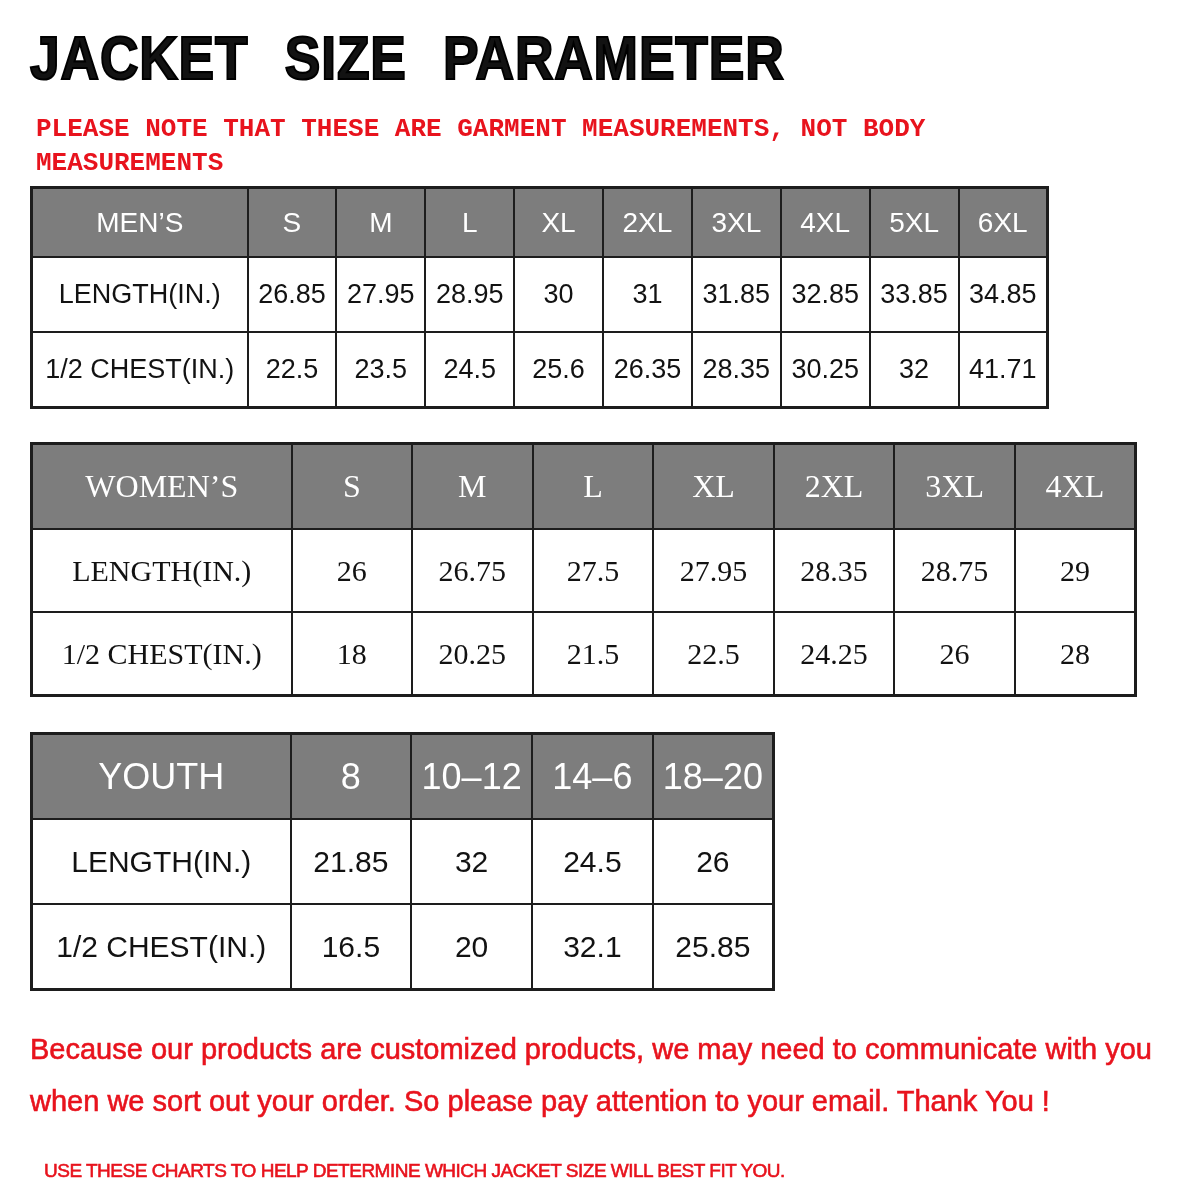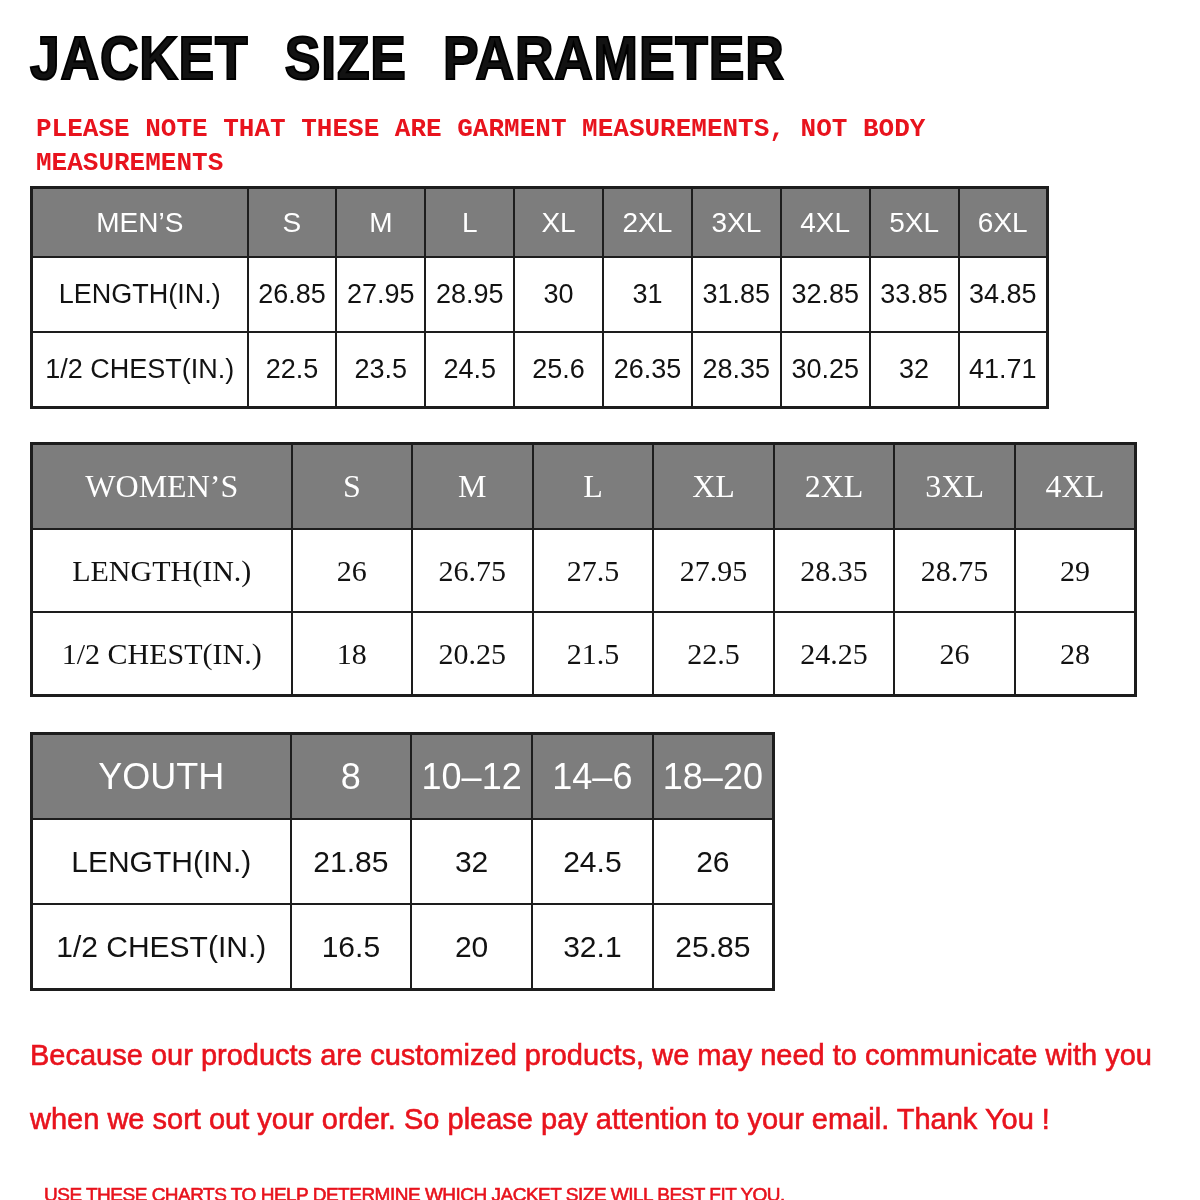--- a/index.html
+++ b/index.html
@@ -34,21 +34,21 @@
   .table-womens{width:1107px;margin-top:33px;font-family:Liberation Serif, serif;}
   .table-womens col.labelcol{width:260px;}
   .table-womens th{font-size:32px;height:83px;}
   .table-womens td{font-size:30px;height:81px;}
   .table-youth{width:745px;margin-top:35px;}
   .table-youth col.labelcol{width:259px;}
   .table-youth th{font-size:36px;height:83px;}
   .table-youth td{font-size:30px;height:83px;}
   .footer1{
     margin:32px 0 0 30px;width:1148px;
-    color:var(--accent-red);font-size:29px;line-height:64px;
+    color:var(--accent-red);font-size:29px;line-height:52px;
     -webkit-text-stroke:0.6px currentColor;
   }
   .footer2{
     margin:24px 0 0 44px;width:1160px;
     color:var(--accent-red);font-size:19px;line-height:40px;
     letter-spacing:-0.5px;
     -webkit-text-stroke:0.6px currentColor;
   }
 </style>
 </head>

